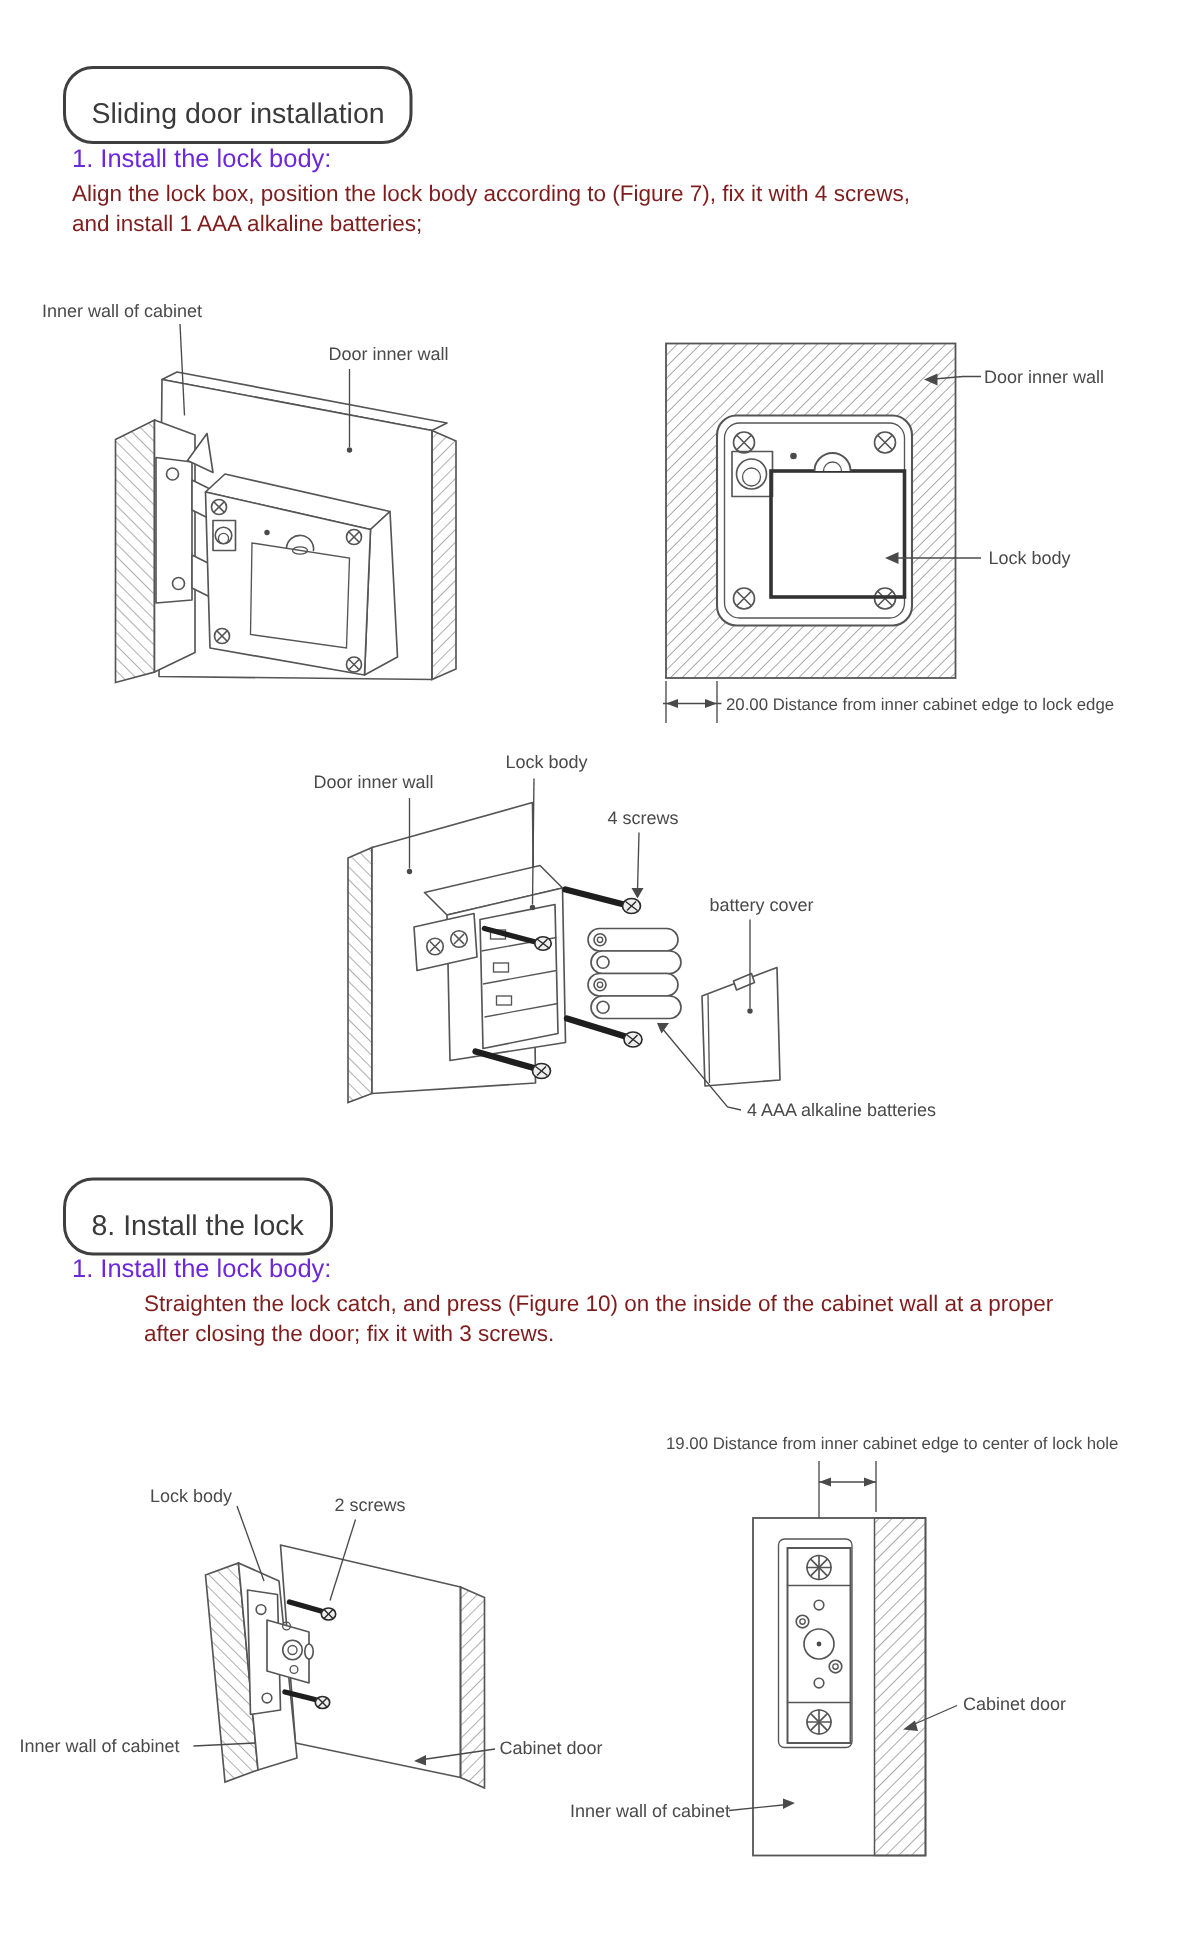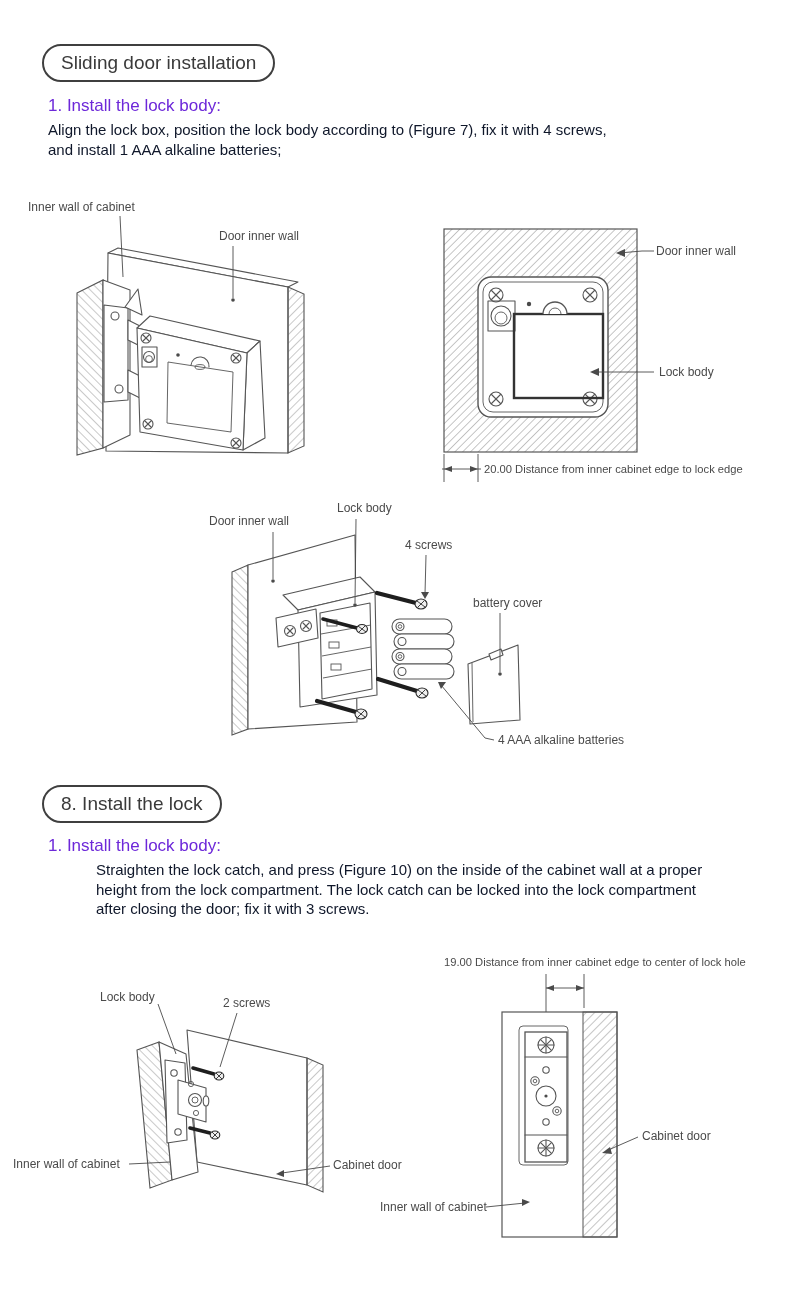--- a/index.html
+++ b/index.html
@@ -1,21 +1,21 @@
 <!DOCTYPE html>
 <html><head>
 <meta charset="utf-8">
 <style>
   html,body{margin:0;padding:0;background:#fff;}
   .page{position:relative;width:800px;height:1295px;background:#ffffff;
         font-family:"Liberation Sans",sans-serif;overflow:hidden;}
   .pill{position:absolute;display:inline-block;border:2px solid #3f3f3f;border-radius:20px;
-        padding:6px 17px 6px;font-size:19px;color:#3a3a3a;background:#fff;}
+        padding:20px 17px 6px;font-size:19px;color:#3a3a3a;background:#fff;}
   .step{position:absolute;font-size:17px;color:#6d28d9;}
-  .para{position:absolute;font-size:15px;color:#0f172a;line-height:19.5px;}
+  .para{position:absolute;font-size:15px;color:#7f1d1d;line-height:19.5px;}
   .fig{position:absolute;}
   svg text{font-family:"Liberation Sans",sans-serif;font-size:12px;fill:#4a4a4a;}
   svg text.dim{font-size:11.2px;}
   .s{stroke:#555;fill:none;stroke-width:1.1;stroke-linejoin:round;stroke-linecap:round;}
   .sw{stroke:#555;fill:#fff;stroke-width:1.1;stroke-linejoin:round;}
   .thin{stroke:#555;fill:none;stroke-width:0.9;}
   .ld{stroke:#4a4a4a;fill:none;stroke-width:0.9;}
   .dot{fill:#4a4a4a;stroke:none;}
   .ah{fill:#4a4a4a;stroke:none;}
   .shaft{stroke:#1e1e1e;stroke-width:4.2;stroke-linecap:round;fill:none;}
@@ -237,21 +237,20 @@
       <text x="318" y="252">4 AAA alkaline batteries</text>
       <polyline class="ld" points="261,193 305,246 314,248"></polyline>
       <polygon class="ah" points="258,190 266,190 261,197"></polygon>
     </g>
   </svg>
 
   <div class="pill" style="left:42px;top:785px;"><span>8. Install the lock</span></div>
   <div class="step" style="left:48px;top:836px;">1. Install the lock body:</div>
   <div class="para" style="left:48px;top:860px;margin-left:48px;">
     <div>Straighten the lock catch, and press (Figure 10) on the inside of the cabinet wall at a proper</div>
-    <div>height from the lock compartment. The lock catch can be locked into the lock compartment</div>
     <div>after closing the door; fix it with 3 screws.</div>
   </div>
 
   <svg class="fig" style="left:10px;top:972px;" width="430" height="235" viewBox="0 0 430 235" role="img">
     <defs>
       <pattern id="hD1" width="6" height="6" patternUnits="userSpaceOnUse" patternTransform="rotate(-45)">
         <line x1="0" y1="0" x2="0" y2="6" stroke="#787878" stroke-width="0.8"></line>
       </pattern>
       <pattern id="hD2" width="6" height="6" patternUnits="userSpaceOnUse" patternTransform="rotate(45)">
         <line x1="0" y1="0" x2="0" y2="6" stroke="#787878" stroke-width="0.8"></line>

